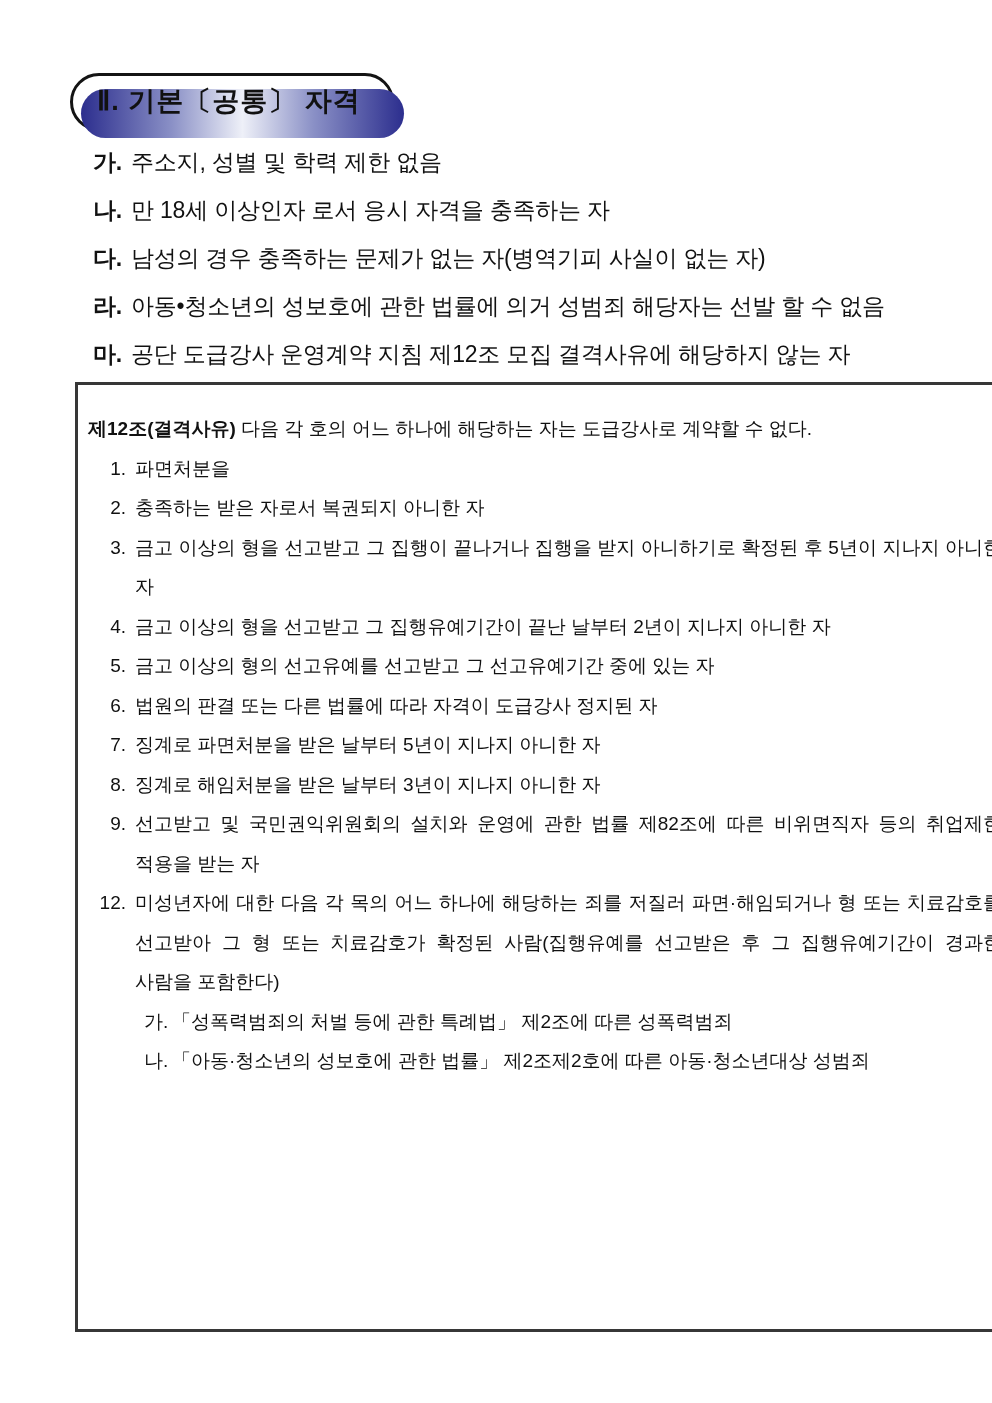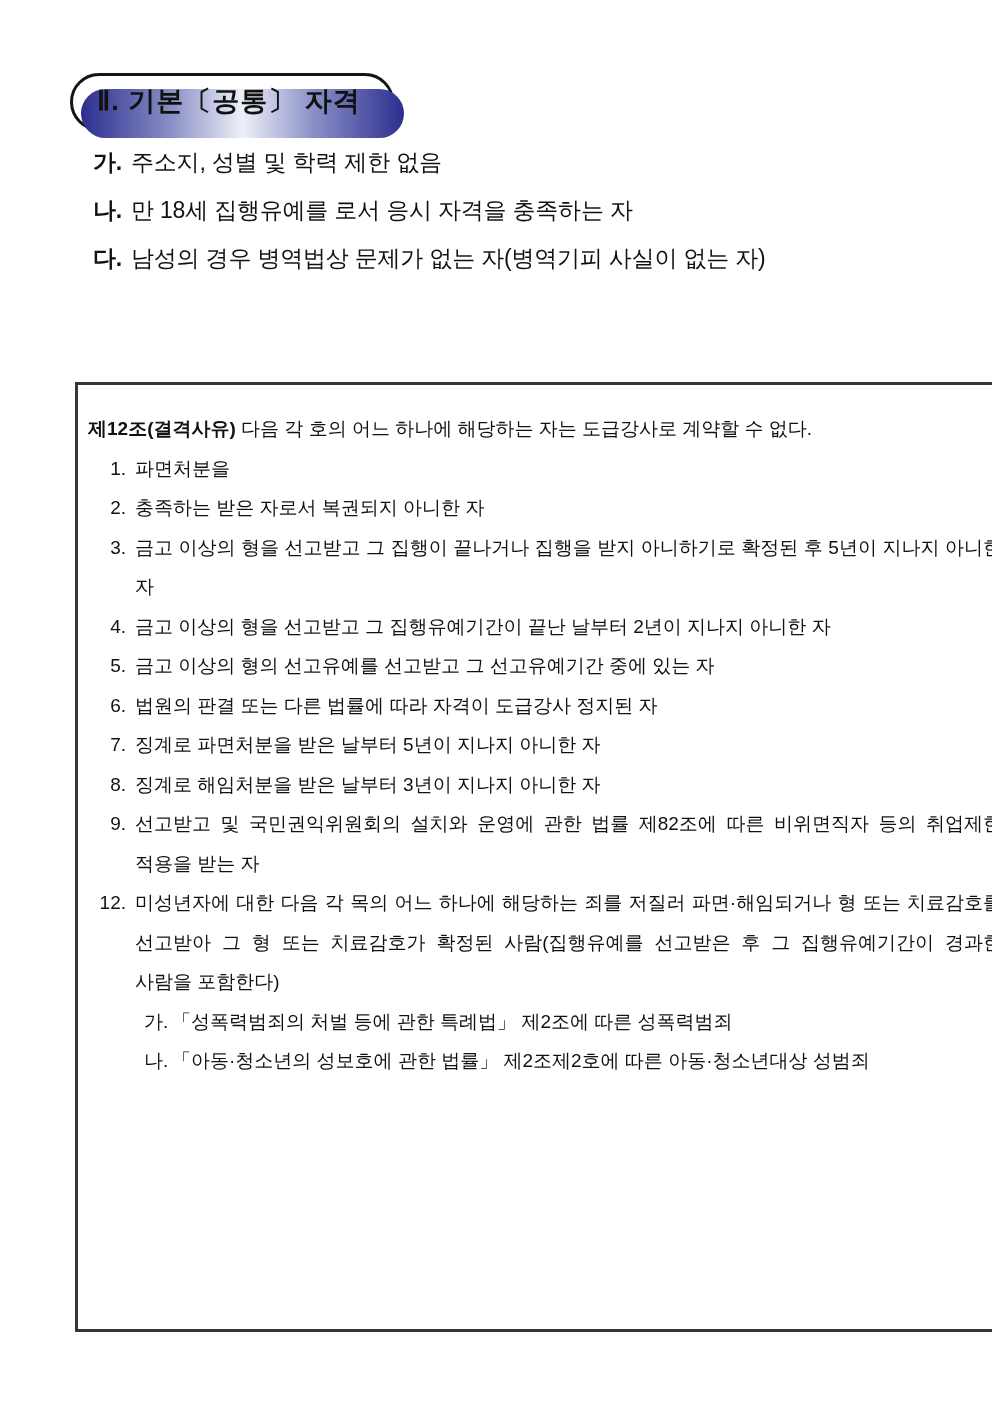--- a/index.html
+++ b/index.html
@@ -124,24 +124,30 @@
     <div class="badge">
       <span>Ⅱ. 기본〔공통〕 자격</span>
     </div>
   </div>
 
   <div class="qual-list">
     <div class="qual-item">
       <span class="qual-label">가.</span><span class="qual-text">주소지, 성별 및 학력 제한 없음</span>
     </div>
     <div class="qual-item">
-      <span class="qual-label">나.</span><span class="qual-text">만 18세 집행유예를 로서 응시 자격을 충족하는 자</span>
-    </div>
-    <div class="qual-item">
-      <span class="qual-label">다.</span><span class="qual-text">남성의 경우 병역법상 문제가 없는 자(병역기피 사실이 없는 자)</span>
+      <span class="qual-label">나.</span><span class="qual-text">만 18세 이상인자 로서 응시 자격을 충족하는 자</span>
+    </div>
+    <div class="qual-item">
+      <span class="qual-label">다.</span><span class="qual-text">남성의 경우 충족하는 문제가 없는 자(병역기피 사실이 없는 자)</span>
+    </div>
+    <div class="qual-item">
+      <span class="qual-label">라.</span><span class="qual-text">아동•청소년의 성보호에 관한 법률에 의거 성범죄 해당자는 선발 할 수 없음</span>
+    </div>
+    <div class="qual-item">
+      <span class="qual-label">마.</span><span class="qual-text">공단 도급강사 운영계약 지침 제12조 모집 결격사유에 해당하지 않는 자</span>
     </div>
   </div>
 
   <div class="article-box">
     <p class="art-heading">
       <span class="bold">제12조(결격사유)</span><span> 다음 각 호의 어느 하나에 해당하는 자는 도급강사로 계약할 수 없다.</span>
     </p>
 
     <div class="art-item">
       <span class="art-num">1.</span>

